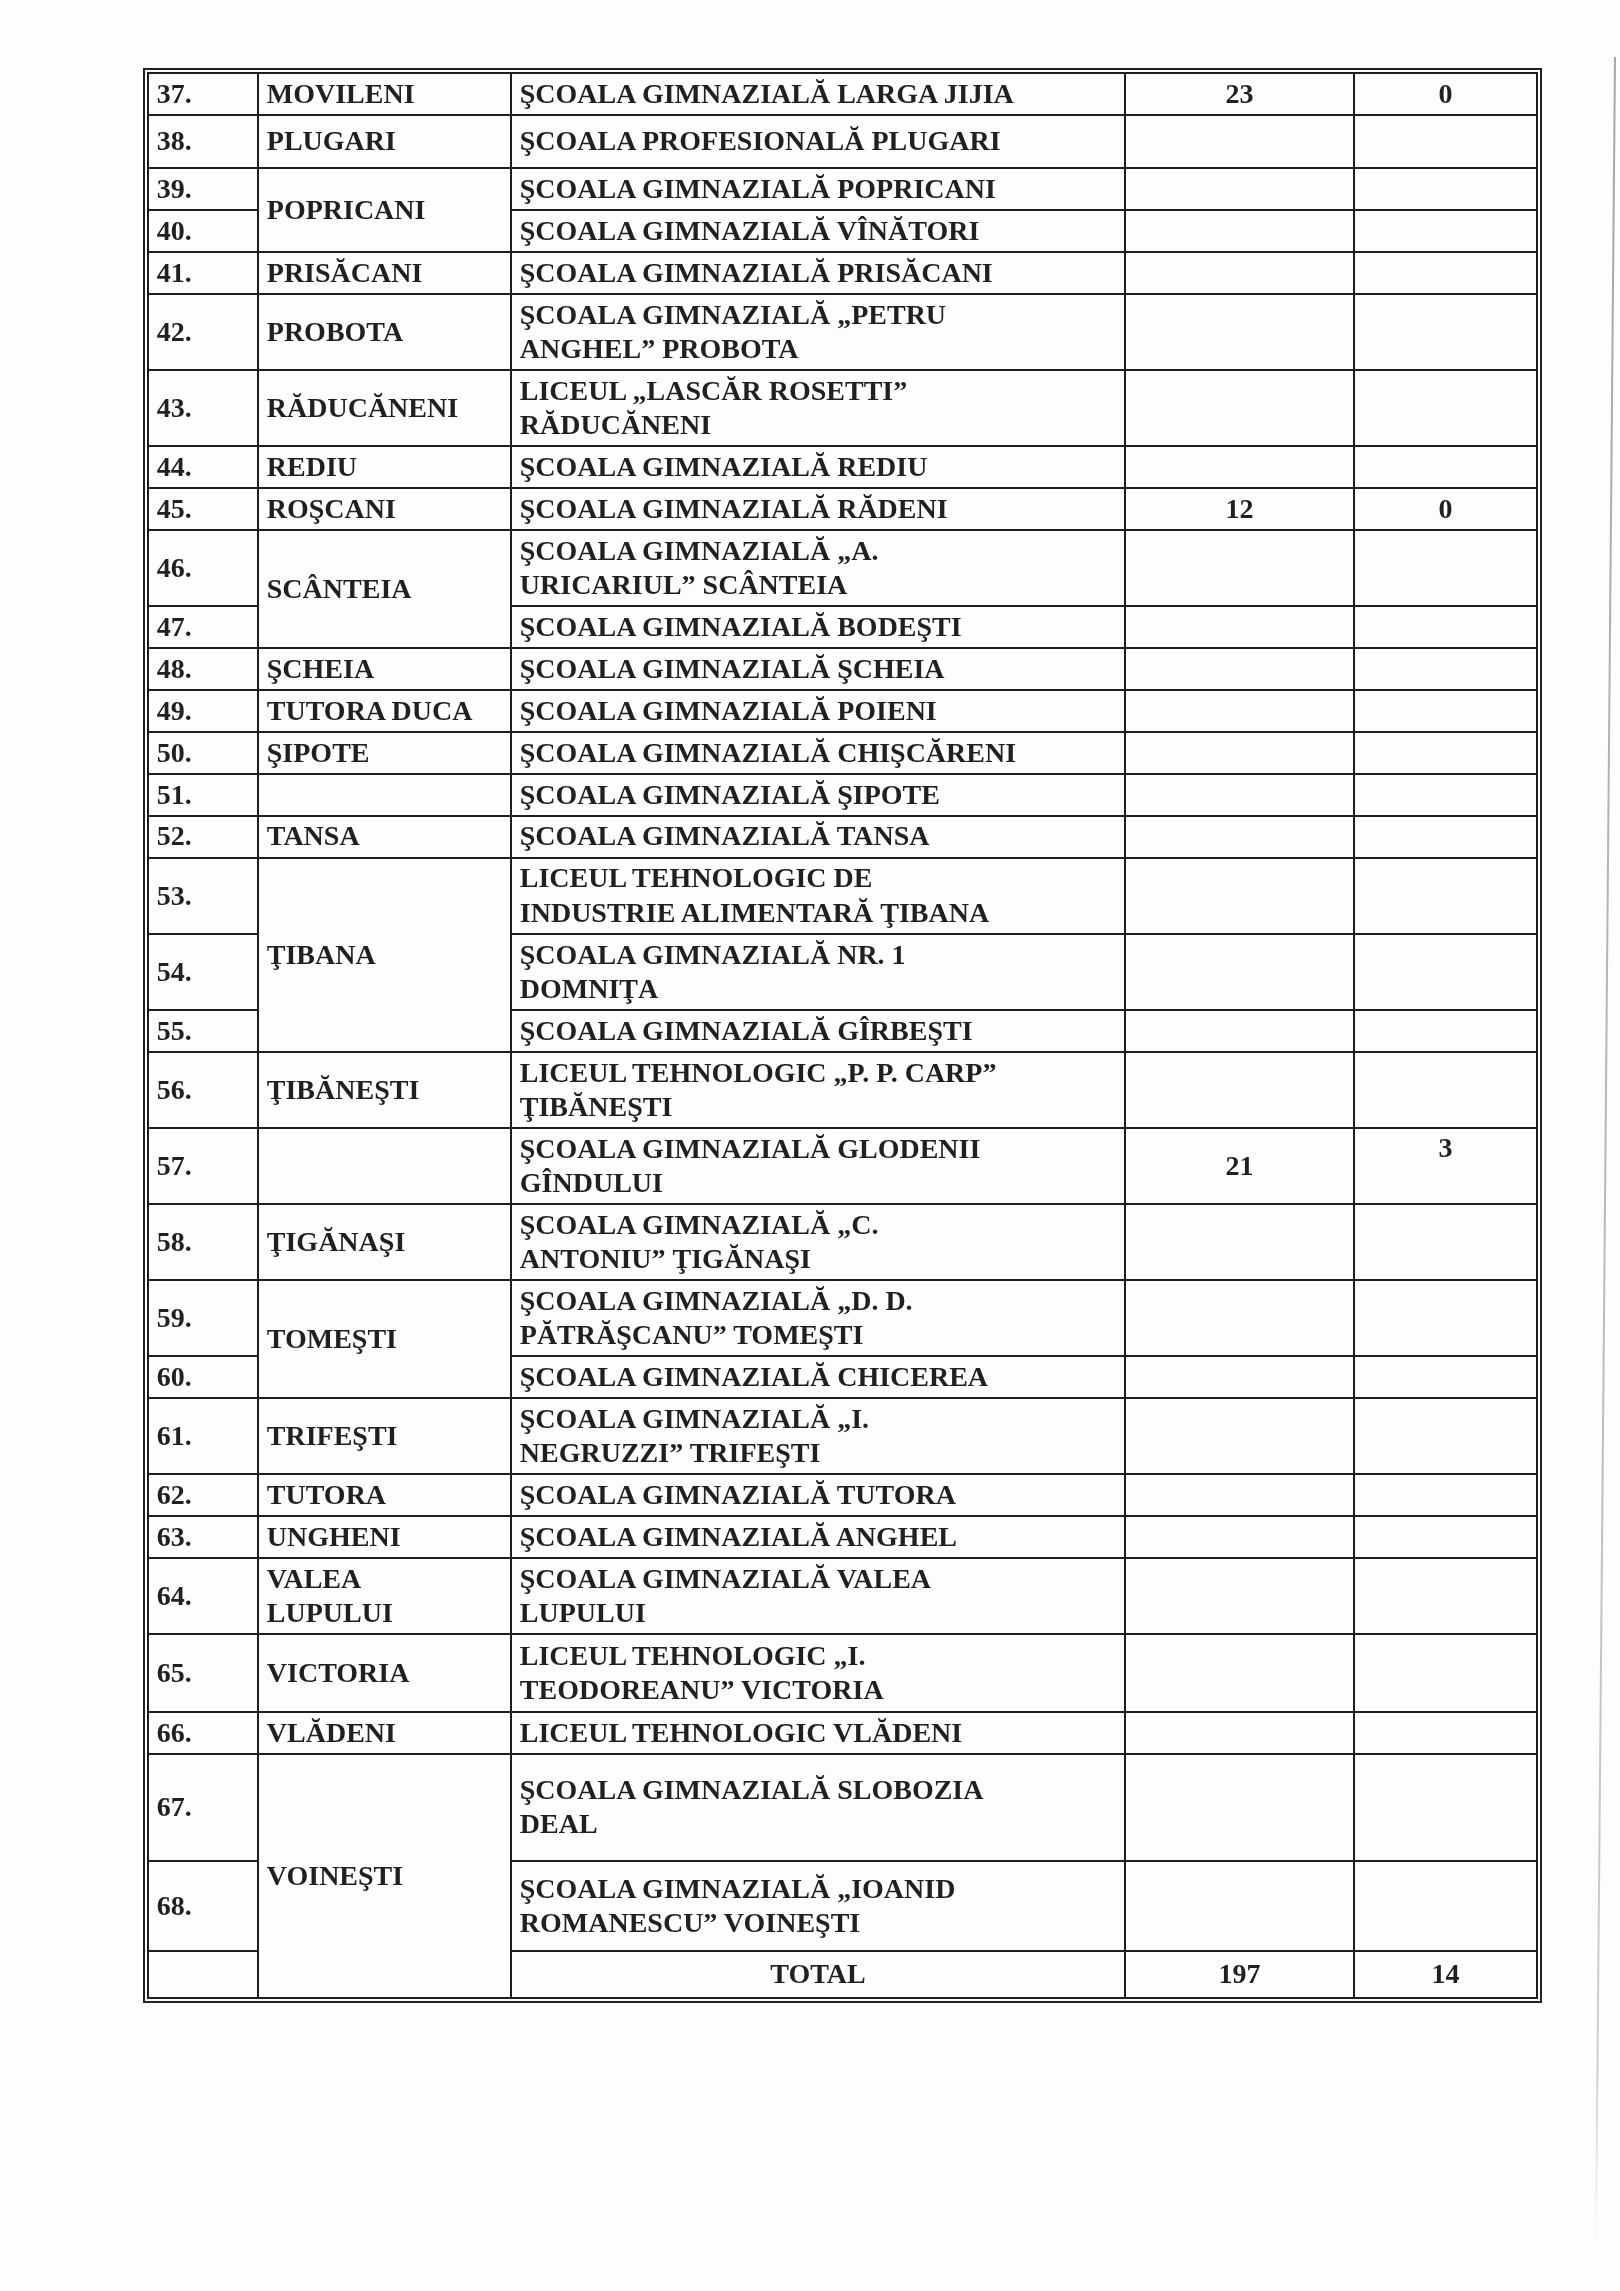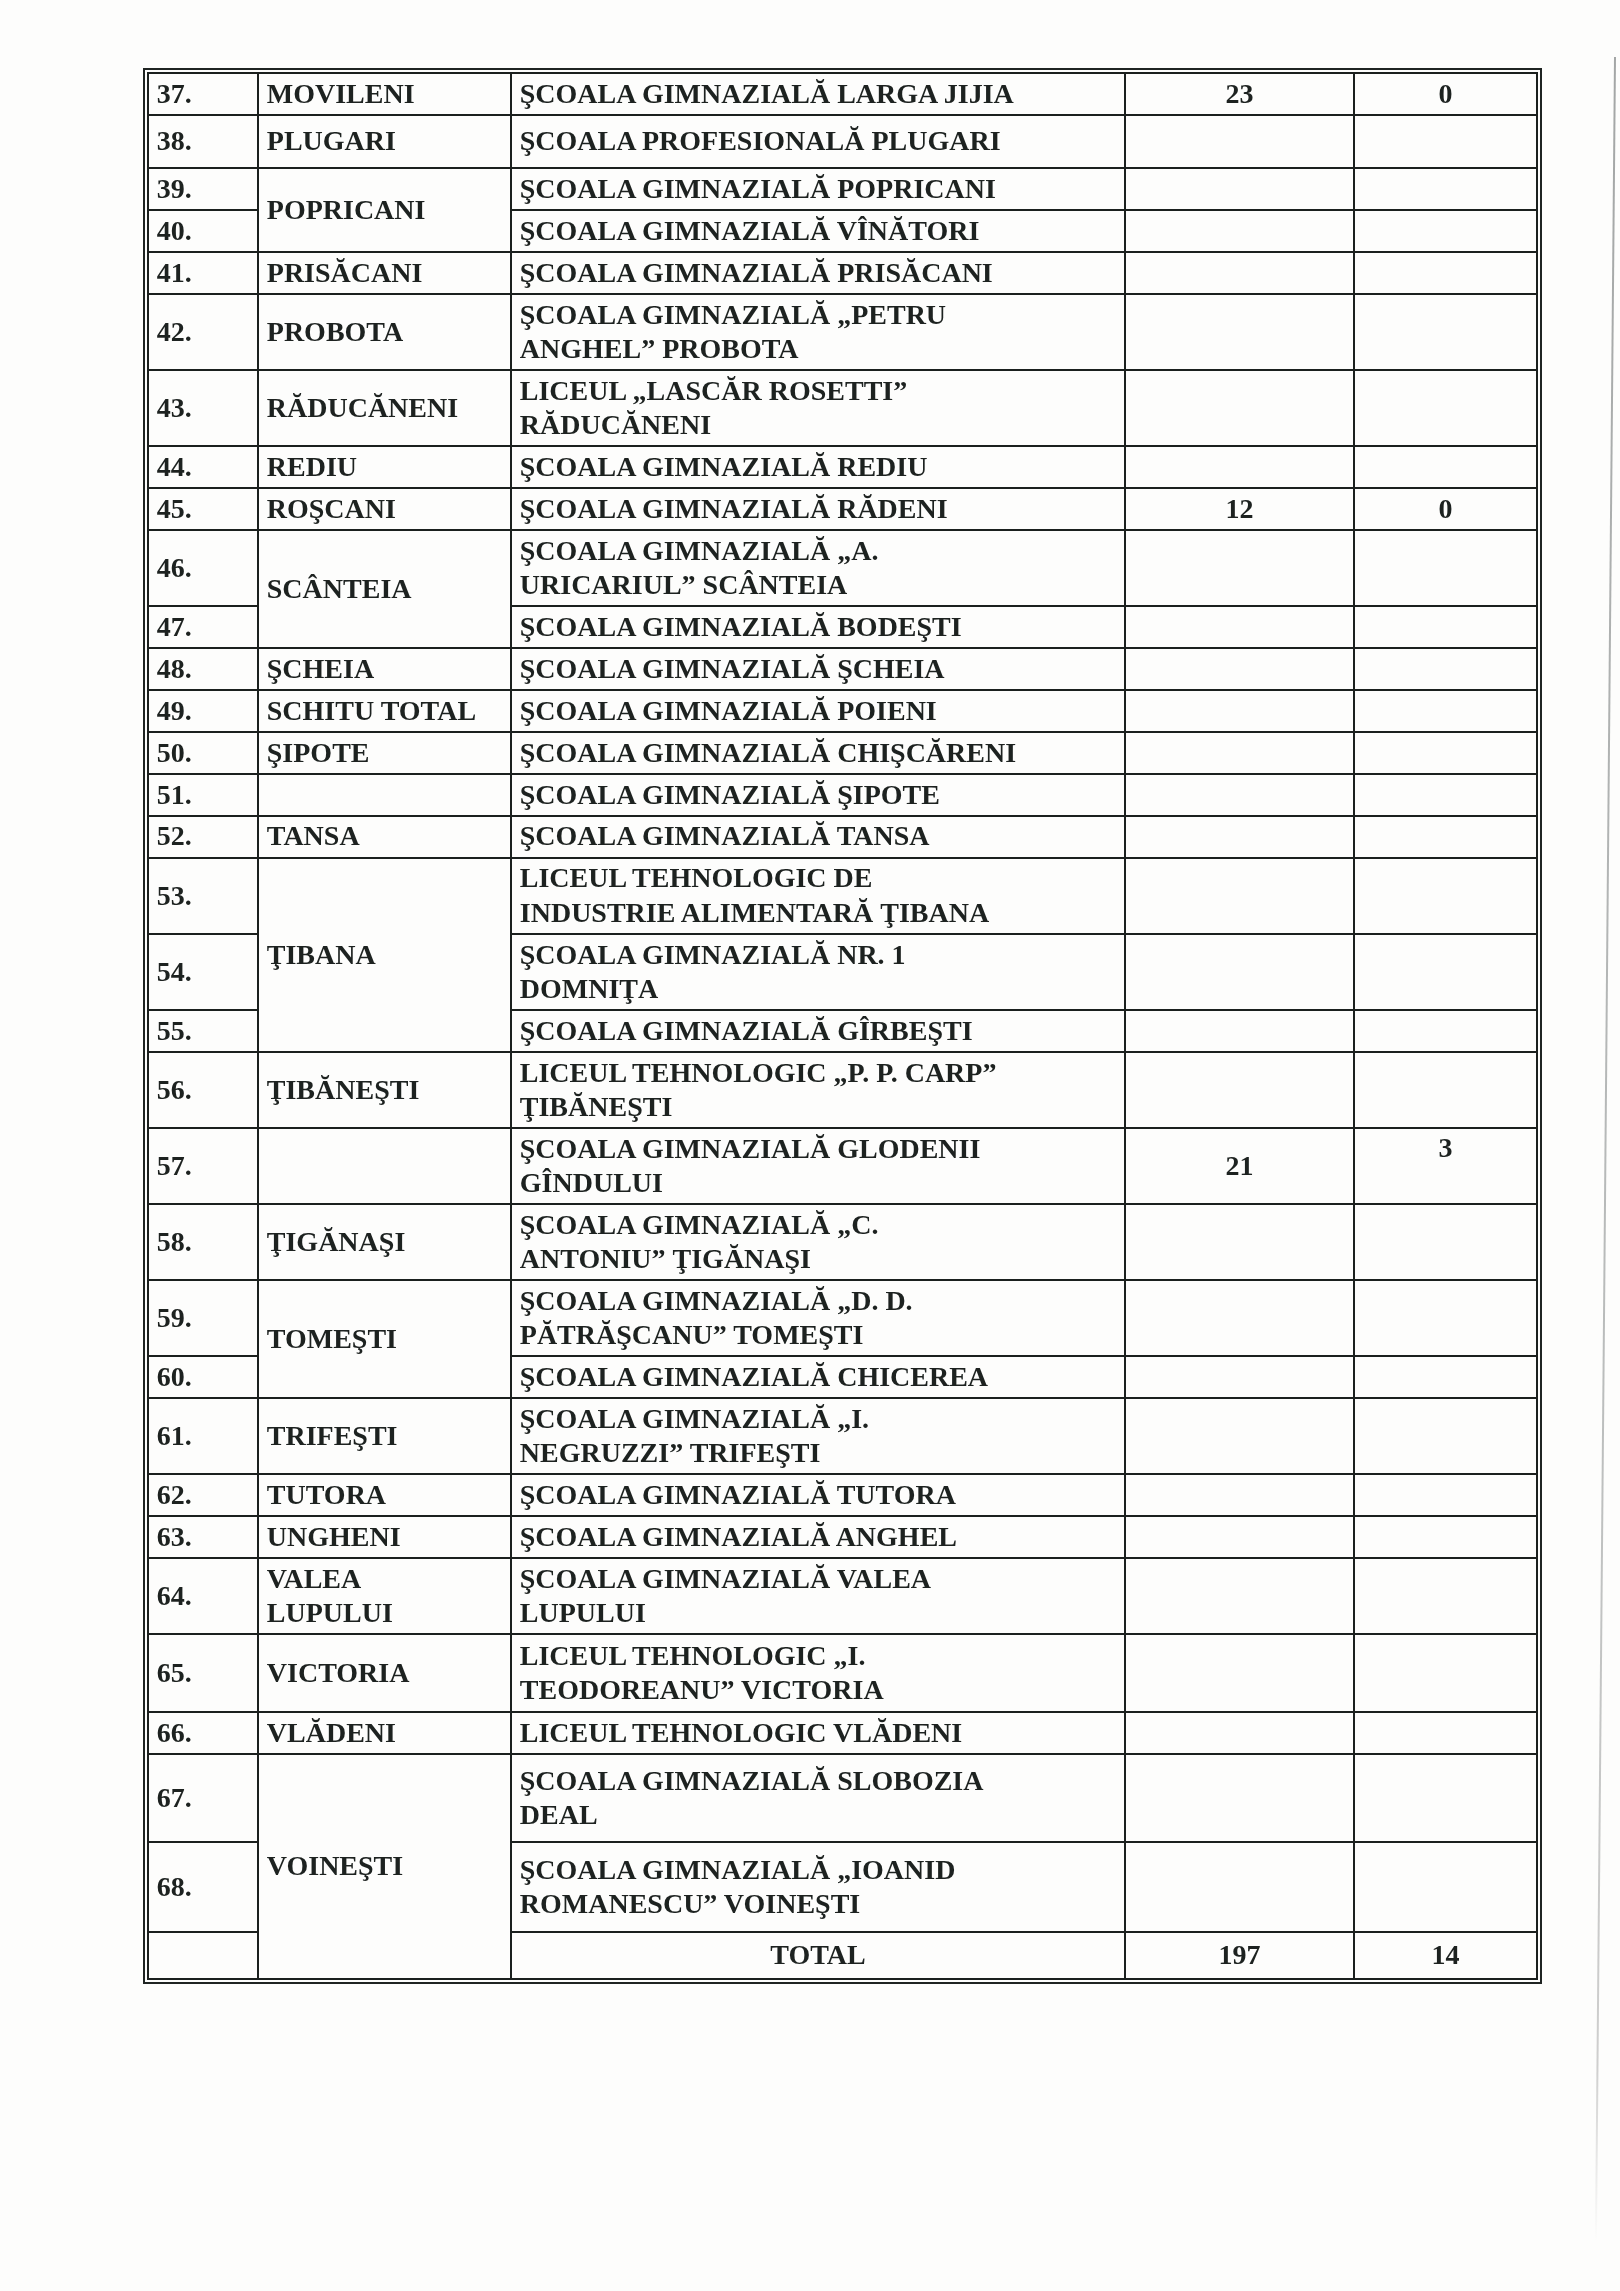--- a/index.html
+++ b/index.html
@@ -146,21 +146,21 @@
           </tr>
           <tr style="height: 38px;">
             <td class="c-no">48.</td>
             <td class="c-loc">ŞCHEIA</td>
             <td class="c-school">ŞCOALA GIMNAZIALĂ ŞCHEIA</td>
             <td class="c-num"></td>
             <td class="c-num"></td>
           </tr>
           <tr style="height: 39px;">
             <td class="c-no">49.</td>
-            <td class="c-loc">SCHITU TOTAL</td>
+            <td class="c-loc">TUTORA DUCA</td>
             <td class="c-school">ŞCOALA GIMNAZIALĂ POIENI</td>
             <td class="c-num"></td>
             <td class="c-num"></td>
           </tr>
           <tr style="height: 38px;">
             <td class="c-no">50.</td>
             <td class="c-loc">ŞIPOTE</td>
             <td class="c-school">ŞCOALA GIMNAZIALĂ CHIŞCĂRENI</td>
             <td class="c-num"></td>
             <td class="c-num"></td>
@@ -277,21 +277,21 @@
             <td class="c-num"></td>
             <td class="c-num"></td>
           </tr>
           <tr style="height: 37px;">
             <td class="c-no">66.</td>
             <td class="c-loc">VLĂDENI</td>
             <td class="c-school">LICEUL TEHNOLOGIC VLĂDENI</td>
             <td class="c-num"></td>
             <td class="c-num"></td>
           </tr>
-          <tr style="height: 88px;">
+          <tr style="height: 107px;">
             <td class="c-no">67.</td>
             <td class="c-loc" rowspan="3">VOINEŞTI</td>
             <td class="c-school">ŞCOALA GIMNAZIALĂ SLOBOZIA
 DEAL</td>
             <td class="c-num"></td>
             <td class="c-num"></td>
           </tr>
           <tr style="height: 90px;">
             <td class="c-no">68.</td>
             <td class="c-school">ŞCOALA GIMNAZIALĂ  „IOANID

